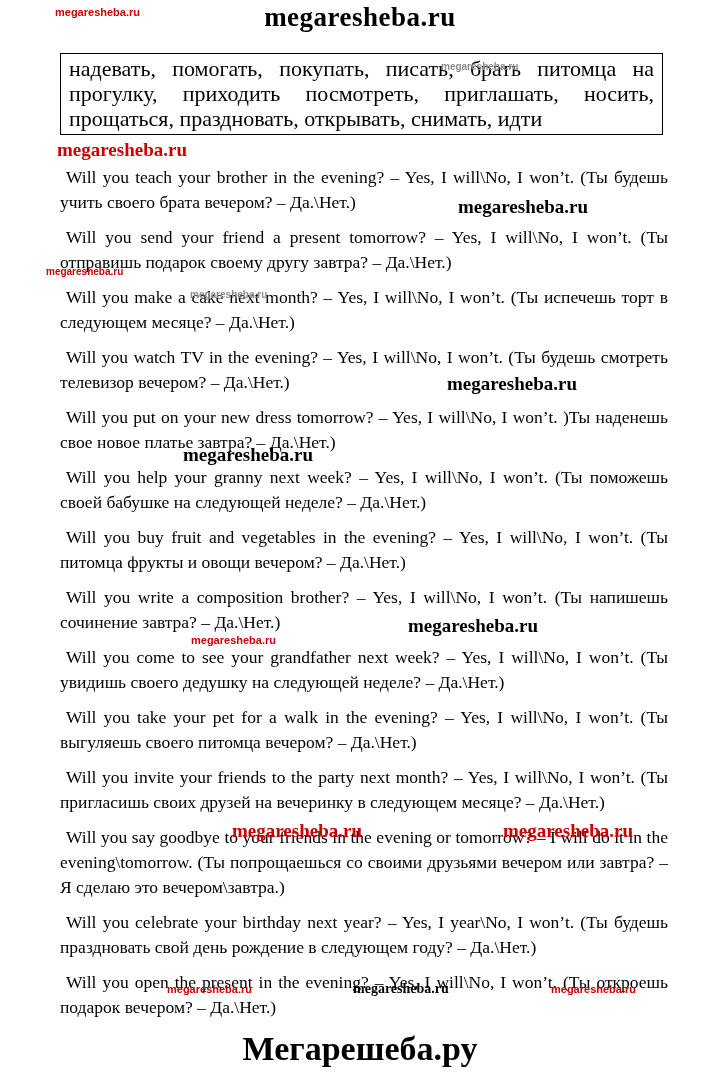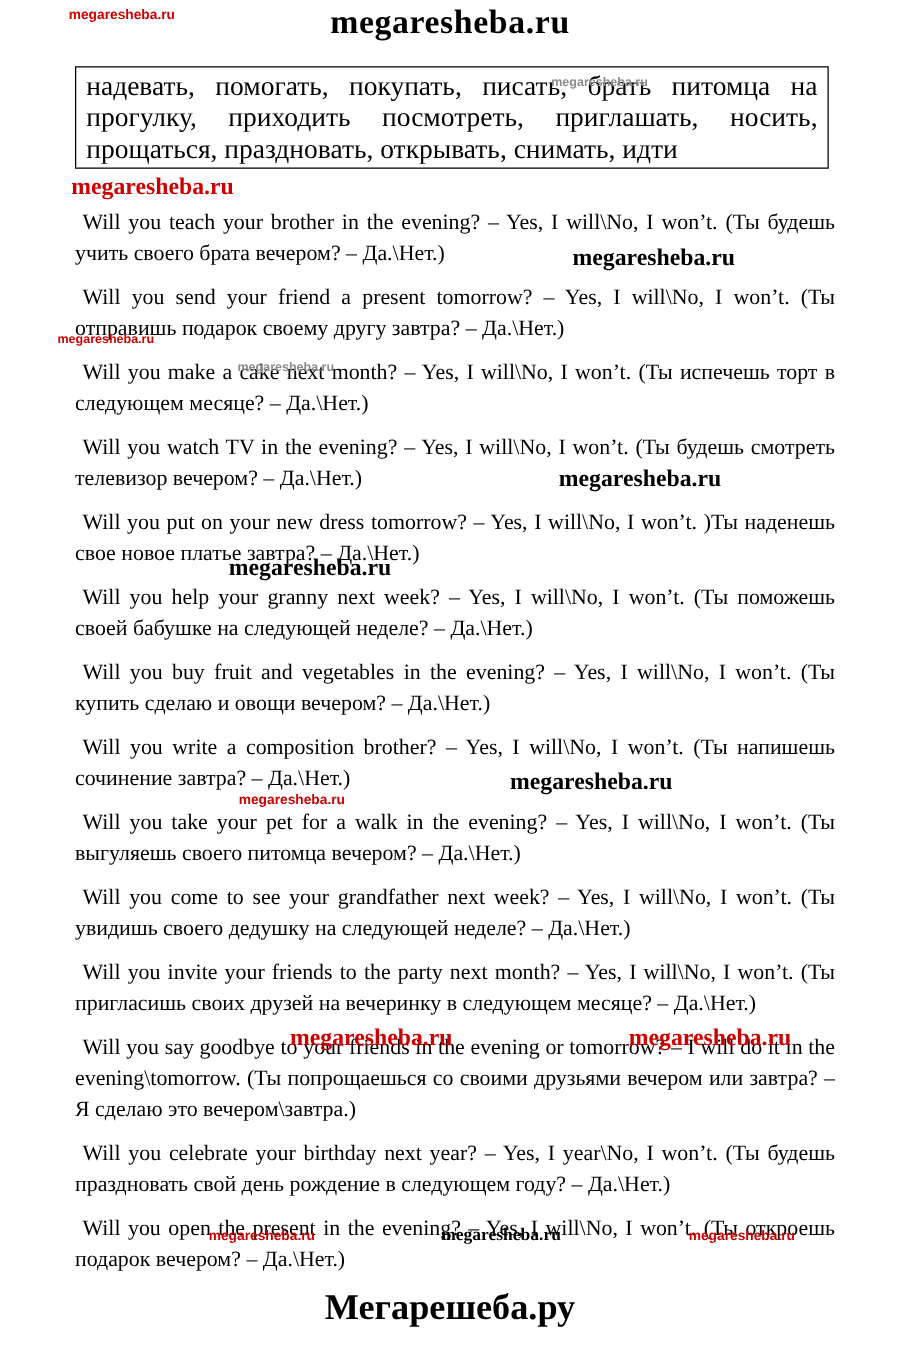--- a/index.html
+++ b/index.html
@@ -41,21 +41,21 @@
   }
   .para {
     font-size: 17.5px;
     line-height: 25px;
     text-align: justify;
     text-indent: 6px;
     margin-bottom: 10px;
   }
   .footer-title {
     text-align: center;
-    font-size: 29px;
+    font-size: 34px;
     font-weight: bold;
     margin-top: 2px;
   }
   .wm {
     position: absolute;
     font-weight: bold;
     white-space: nowrap;
     font-family: "Liberation Serif", serif;
   }
   .wm.sans { font-family: "Liberation Sans", sans-serif; }
@@ -95,24 +95,24 @@
 
   <div class="flow-wm">megaresheba.ru</div>
 
   <div class="content">
     <p class="para">Will you teach your brother in the evening? – Yes, I will\No, I won’t. (Ты будешь учить своего брата вечером? – Да.\Нет.)</p>
     <p class="para">Will you send your friend a present tomorrow? – Yes, I will\No, I won’t. (Ты отправишь подарок своему другу завтра? – Да.\Нет.)</p>
     <p class="para">Will you make a cake next month? – Yes, I will\No, I won’t. (Ты испечешь торт в следующем месяце? – Да.\Нет.)</p>
     <p class="para">Will you watch TV in the evening? – Yes, I will\No, I won’t. (Ты будешь смотреть телевизор вечером? – Да.\Нет.)</p>
     <p class="para">Will you put on your new dress tomorrow? – Yes, I will\No, I won’t. )Ты наденешь свое новое платье завтра? – Да.\Нет.)</p>
     <p class="para">Will you help your granny next week? – Yes, I will\No, I won’t. (Ты поможешь своей бабушке на следующей неделе? – Да.\Нет.)</p>
-    <p class="para">Will you buy fruit and vegetables in the evening? – Yes, I will\No, I won’t. (Ты купить сделаю и овощи вечером? – Да.\Нет.)</p>
+    <p class="para">Will you buy fruit and vegetables in the evening? – Yes, I will\No, I won’t. (Ты питомца фрукты и овощи вечером? – Да.\Нет.)</p>
     <p class="para">Will you write a composition brother? – Yes, I will\No, I won’t. (Ты напишешь сочинение завтра? – Да.\Нет.)</p>
+    <p class="para">Will you come to see your grandfather next week? – Yes, I will\No, I won’t. (Ты увидишь своего дедушку на следующей неделе? – Да.\Нет.)</p>
     <p class="para">Will you take your pet for a walk in the evening? – Yes, I will\No, I won’t. (Ты выгуляешь своего питомца вечером? – Да.\Нет.)</p>
-    <p class="para">Will you come to see your grandfather next week? – Yes, I will\No, I won’t. (Ты увидишь своего дедушку на следующей неделе? – Да.\Нет.)</p>
     <p class="para">Will you invite your friends to the party next month? – Yes, I will\No, I won’t. (Ты пригласишь своих друзей на вечеринку в следующем месяце? – Да.\Нет.)</p>
     <p class="para">Will you say goodbye to your friends in the evening or tomorrow? – I will do it in the evening\tomorrow.  (Ты попрощаешься со своими друзьями вечером или завтра? – Я сделаю это вечером\завтра.)</p>
     <p class="para">Will you celebrate your birthday next year? – Yes, I year\No, I won’t. (Ты будешь праздновать свой день рождение в следующем году? – Да.\Нет.)</p>
     <p class="para">Will you open the present in the evening? – Yes, I will\No, I won’t. (Ты откроешь подарок вечером? – Да.\Нет.)</p>
   </div>
 
   <h2 class="footer-title">Мегарешеба.ру</h2>
 
 </div>
 

